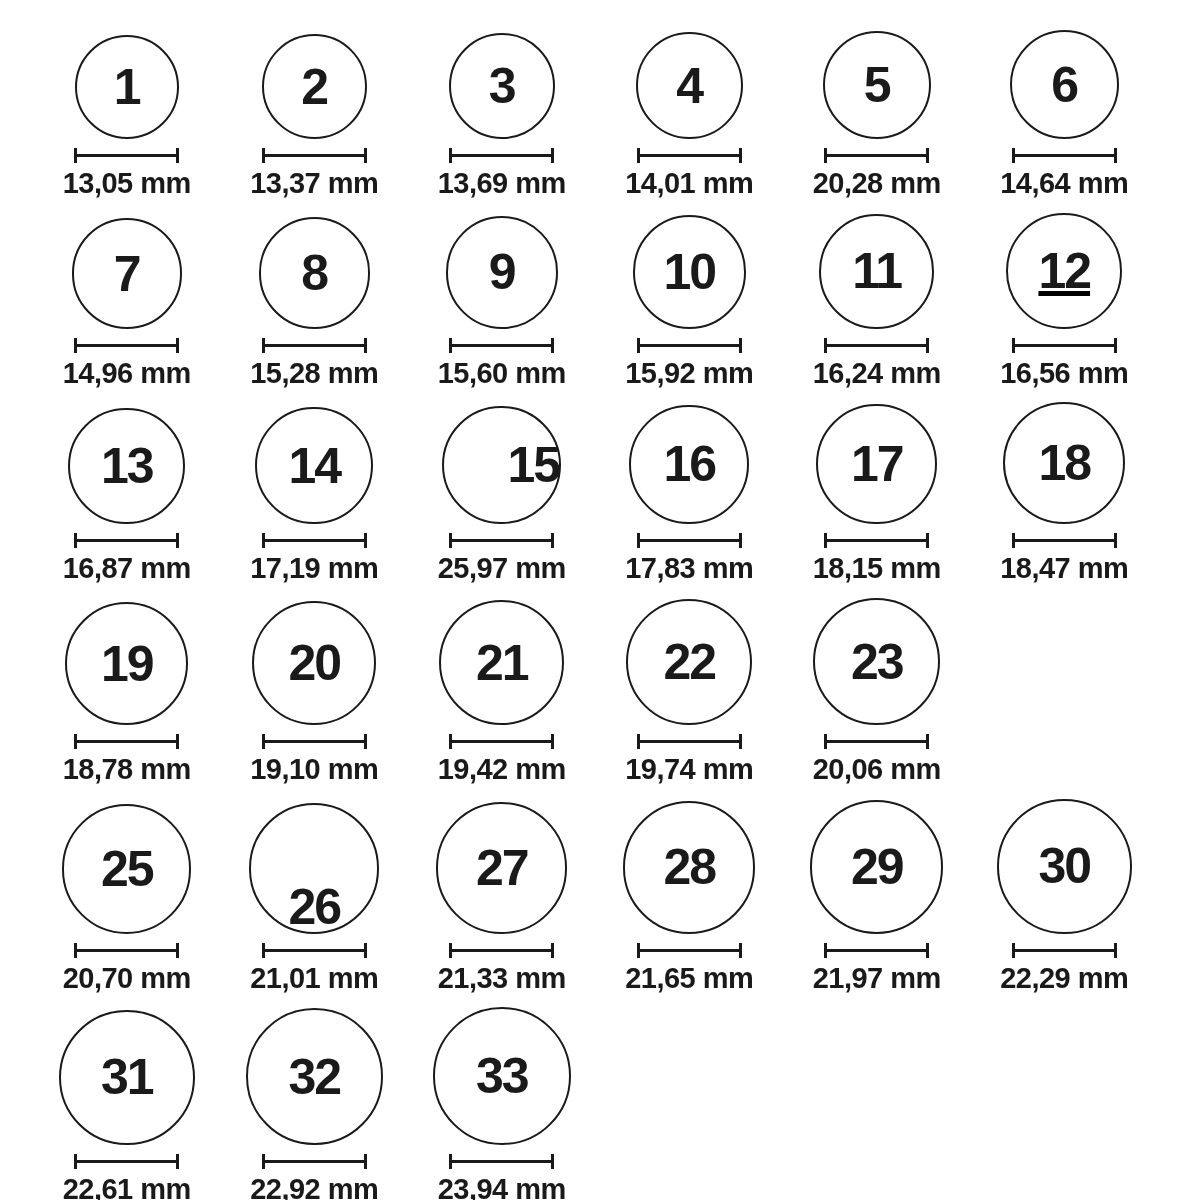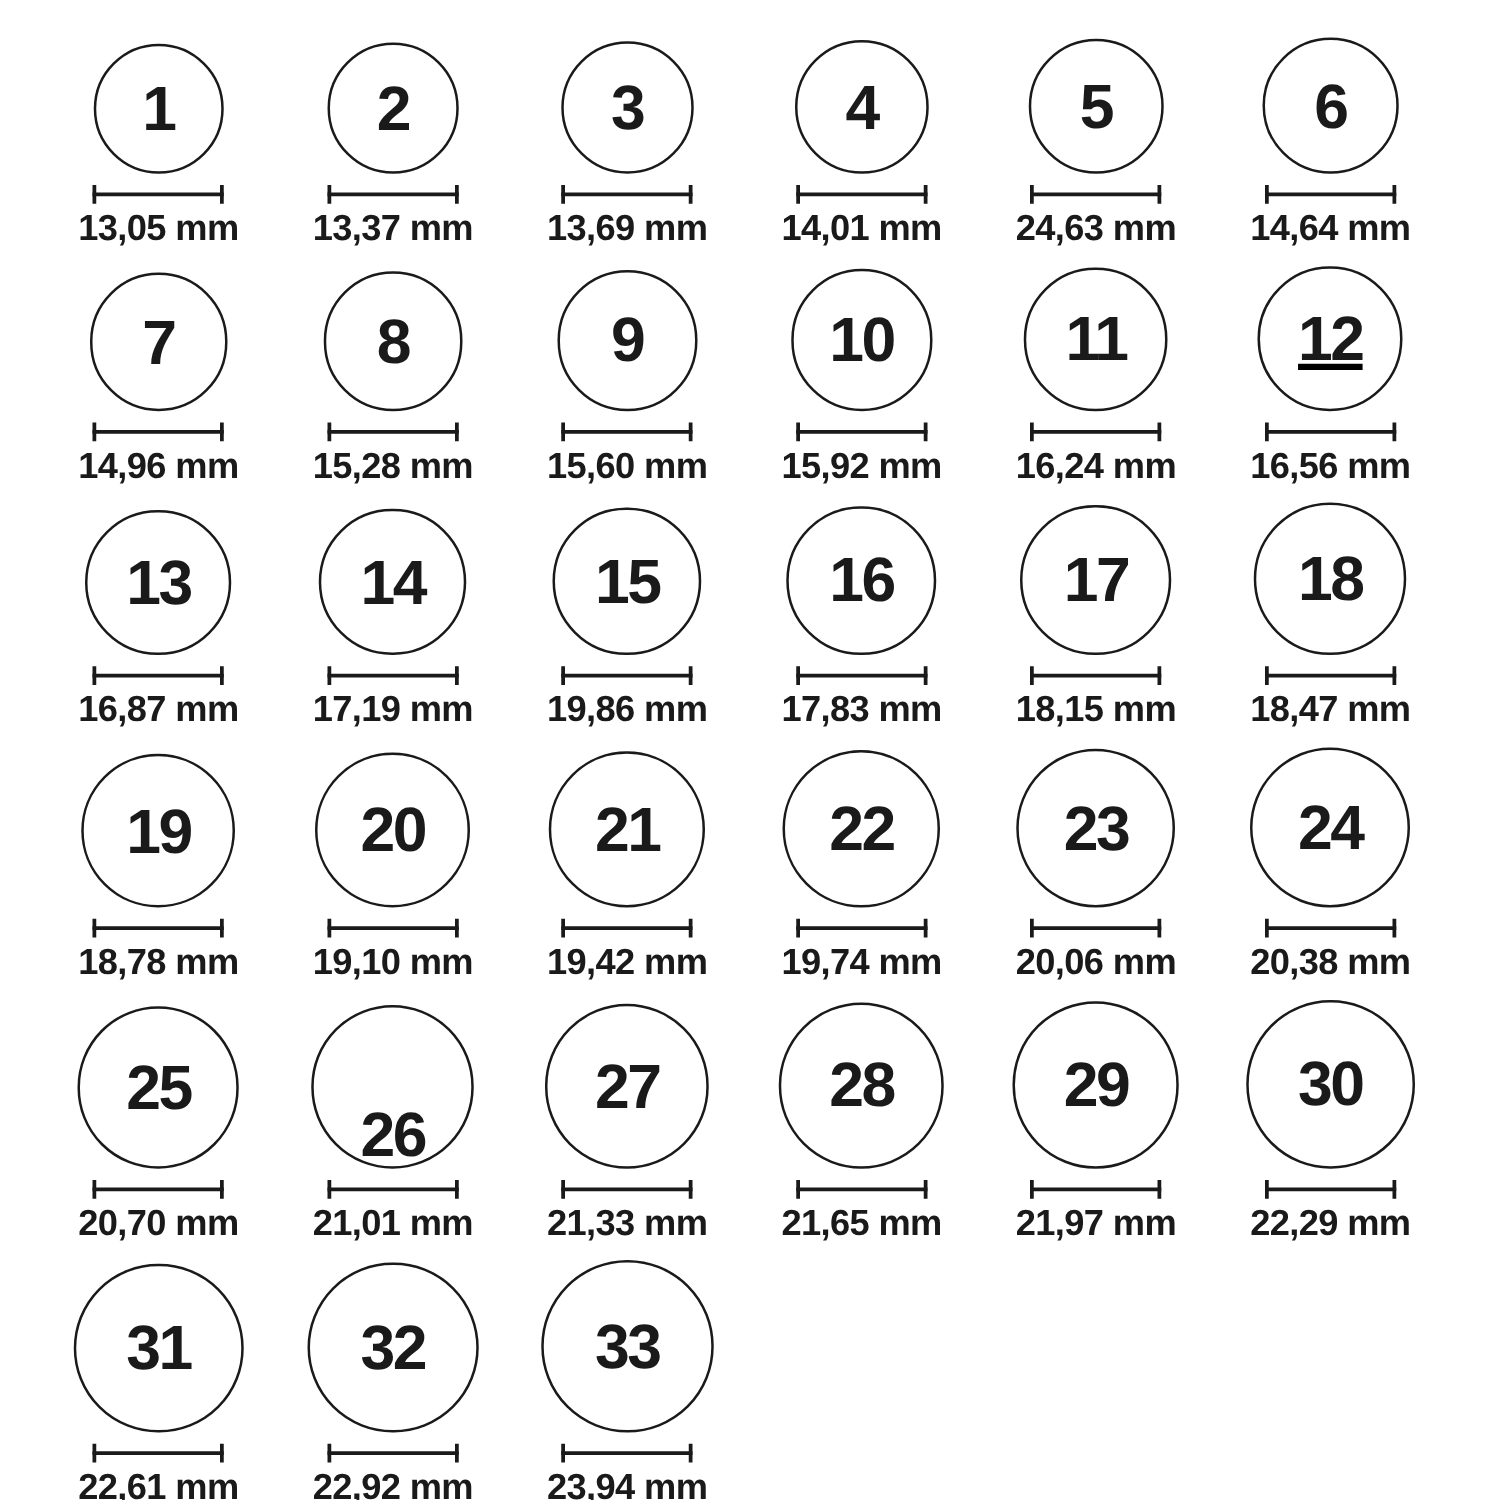--- a/index.html
+++ b/index.html
@@ -132,21 +132,21 @@
 
   <div class="cell">
     <div class="circle" style="width: 108.25px; height: 108.25px;">
       <span class="num">5</span>
     </div>
     <div class="ruler">
       <span class="tick left"></span>
       <span class="bar"></span>
       <span class="tick right"></span>
     </div>
-    <div class="label">24,63 mm</div>
+    <div class="label">20,28 mm</div>
   </div>
 
   <div class="cell">
     <div class="circle" style="width: 109.3px; height: 109.3px;">
       <span class="num">6</span>
     </div>
     <div class="ruler">
       <span class="tick left"></span>
       <span class="bar"></span>
       <span class="tick right"></span>
@@ -246,29 +246,29 @@
     </div>
     <div class="ruler">
       <span class="tick left"></span>
       <span class="bar"></span>
       <span class="tick right"></span>
     </div>
     <div class="label">17,19 mm</div>
   </div>
 
   <div class="cell">
-    <div class="circle" style="width: 118.75px; height: 118.75px;">
+    <div class="circle" style="width: 118.75px; height: 118.75px; justify-content: flex-end;">
       <span class="num">15</span>
     </div>
     <div class="ruler">
       <span class="tick left"></span>
       <span class="bar"></span>
       <span class="tick right"></span>
     </div>
-    <div class="label">19,86 mm</div>
+    <div class="label">25,97 mm</div>
   </div>
 
   <div class="cell">
     <div class="circle" style="width: 119.8px; height: 119.8px;">
       <span class="num">16</span>
     </div>
     <div class="ruler">
       <span class="tick left"></span>
       <span class="bar"></span>
       <span class="tick right"></span>
@@ -354,31 +354,20 @@
       <span class="num">23</span>
     </div>
     <div class="ruler">
       <span class="tick left"></span>
       <span class="bar"></span>
       <span class="tick right"></span>
     </div>
     <div class="label">20,06 mm</div>
   </div>
 
-  <div class="cell">
-    <div class="circle" style="width: 128.2px; height: 128.2px;">
-      <span class="num">24</span>
-    </div>
-    <div class="ruler">
-      <span class="tick left"></span>
-      <span class="bar"></span>
-      <span class="tick right"></span>
-    </div>
-    <div class="label">20,38 mm</div>
-  </div>
 </div>
     <div class="row">
   <div class="cell">
     <div class="circle" style="width: 129.25px; height: 129.25px;">
       <span class="num">25</span>
     </div>
     <div class="ruler">
       <span class="tick left"></span>
       <span class="bar"></span>
       <span class="tick right"></span>

